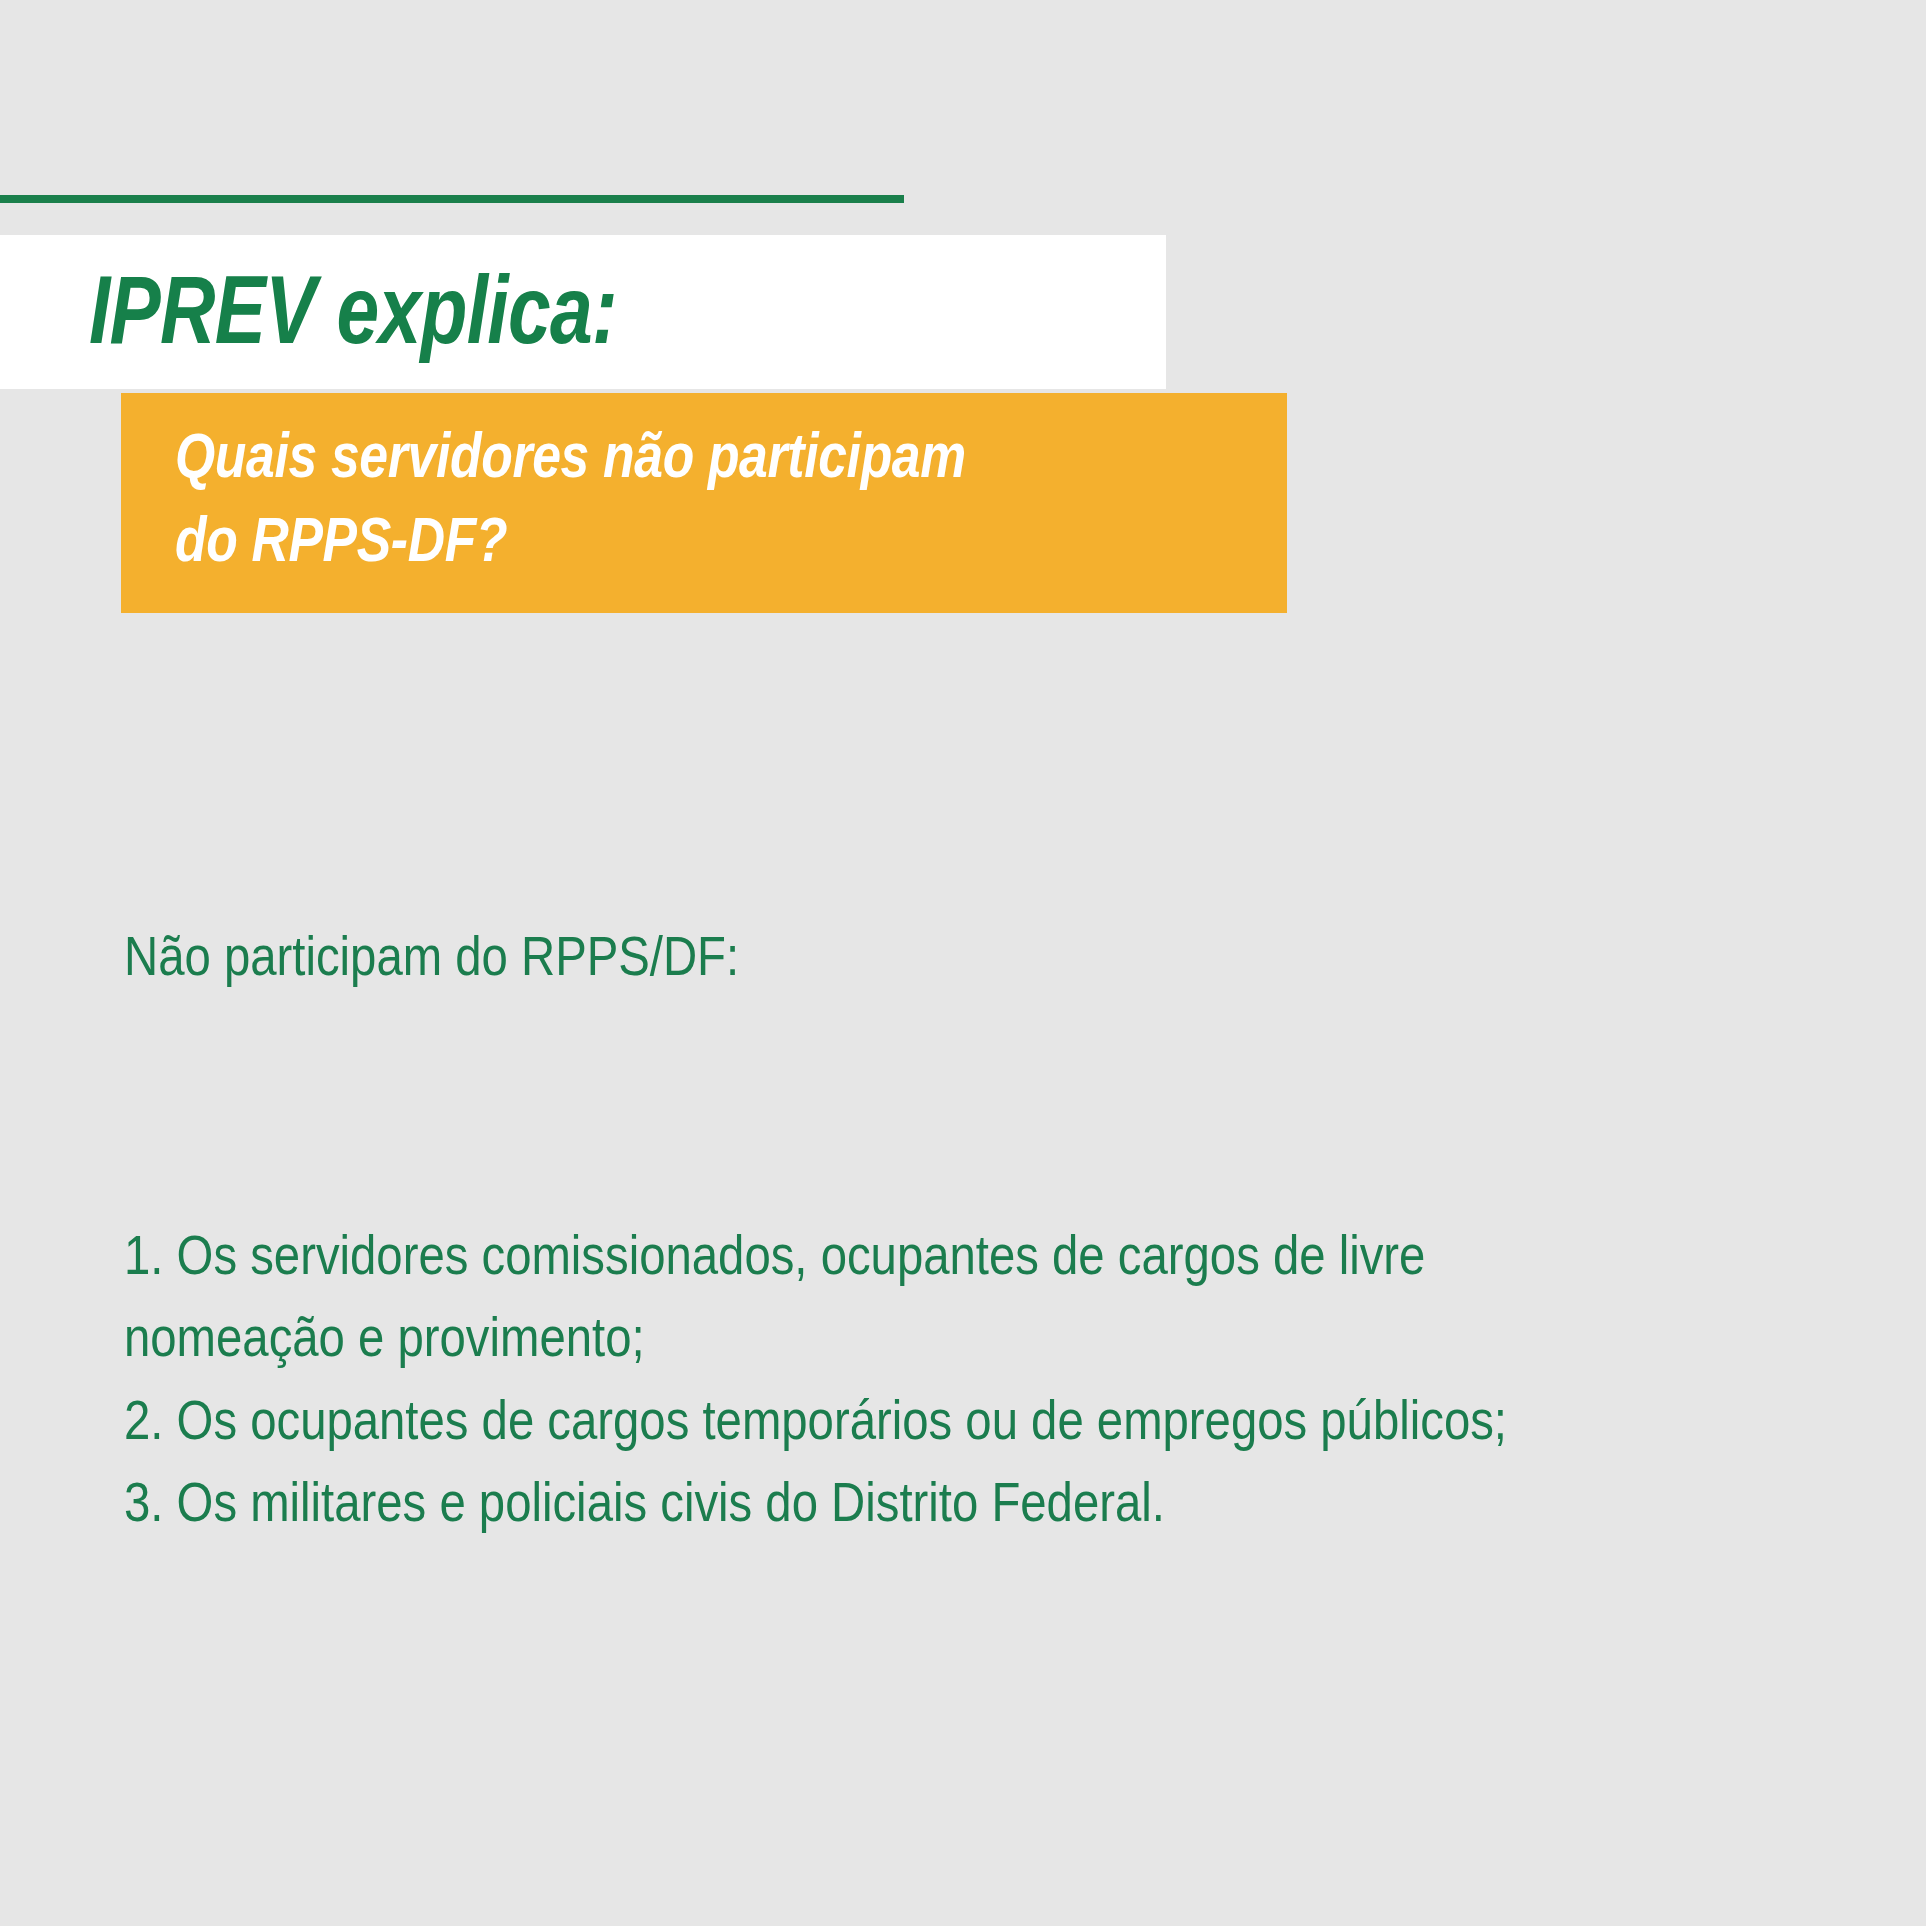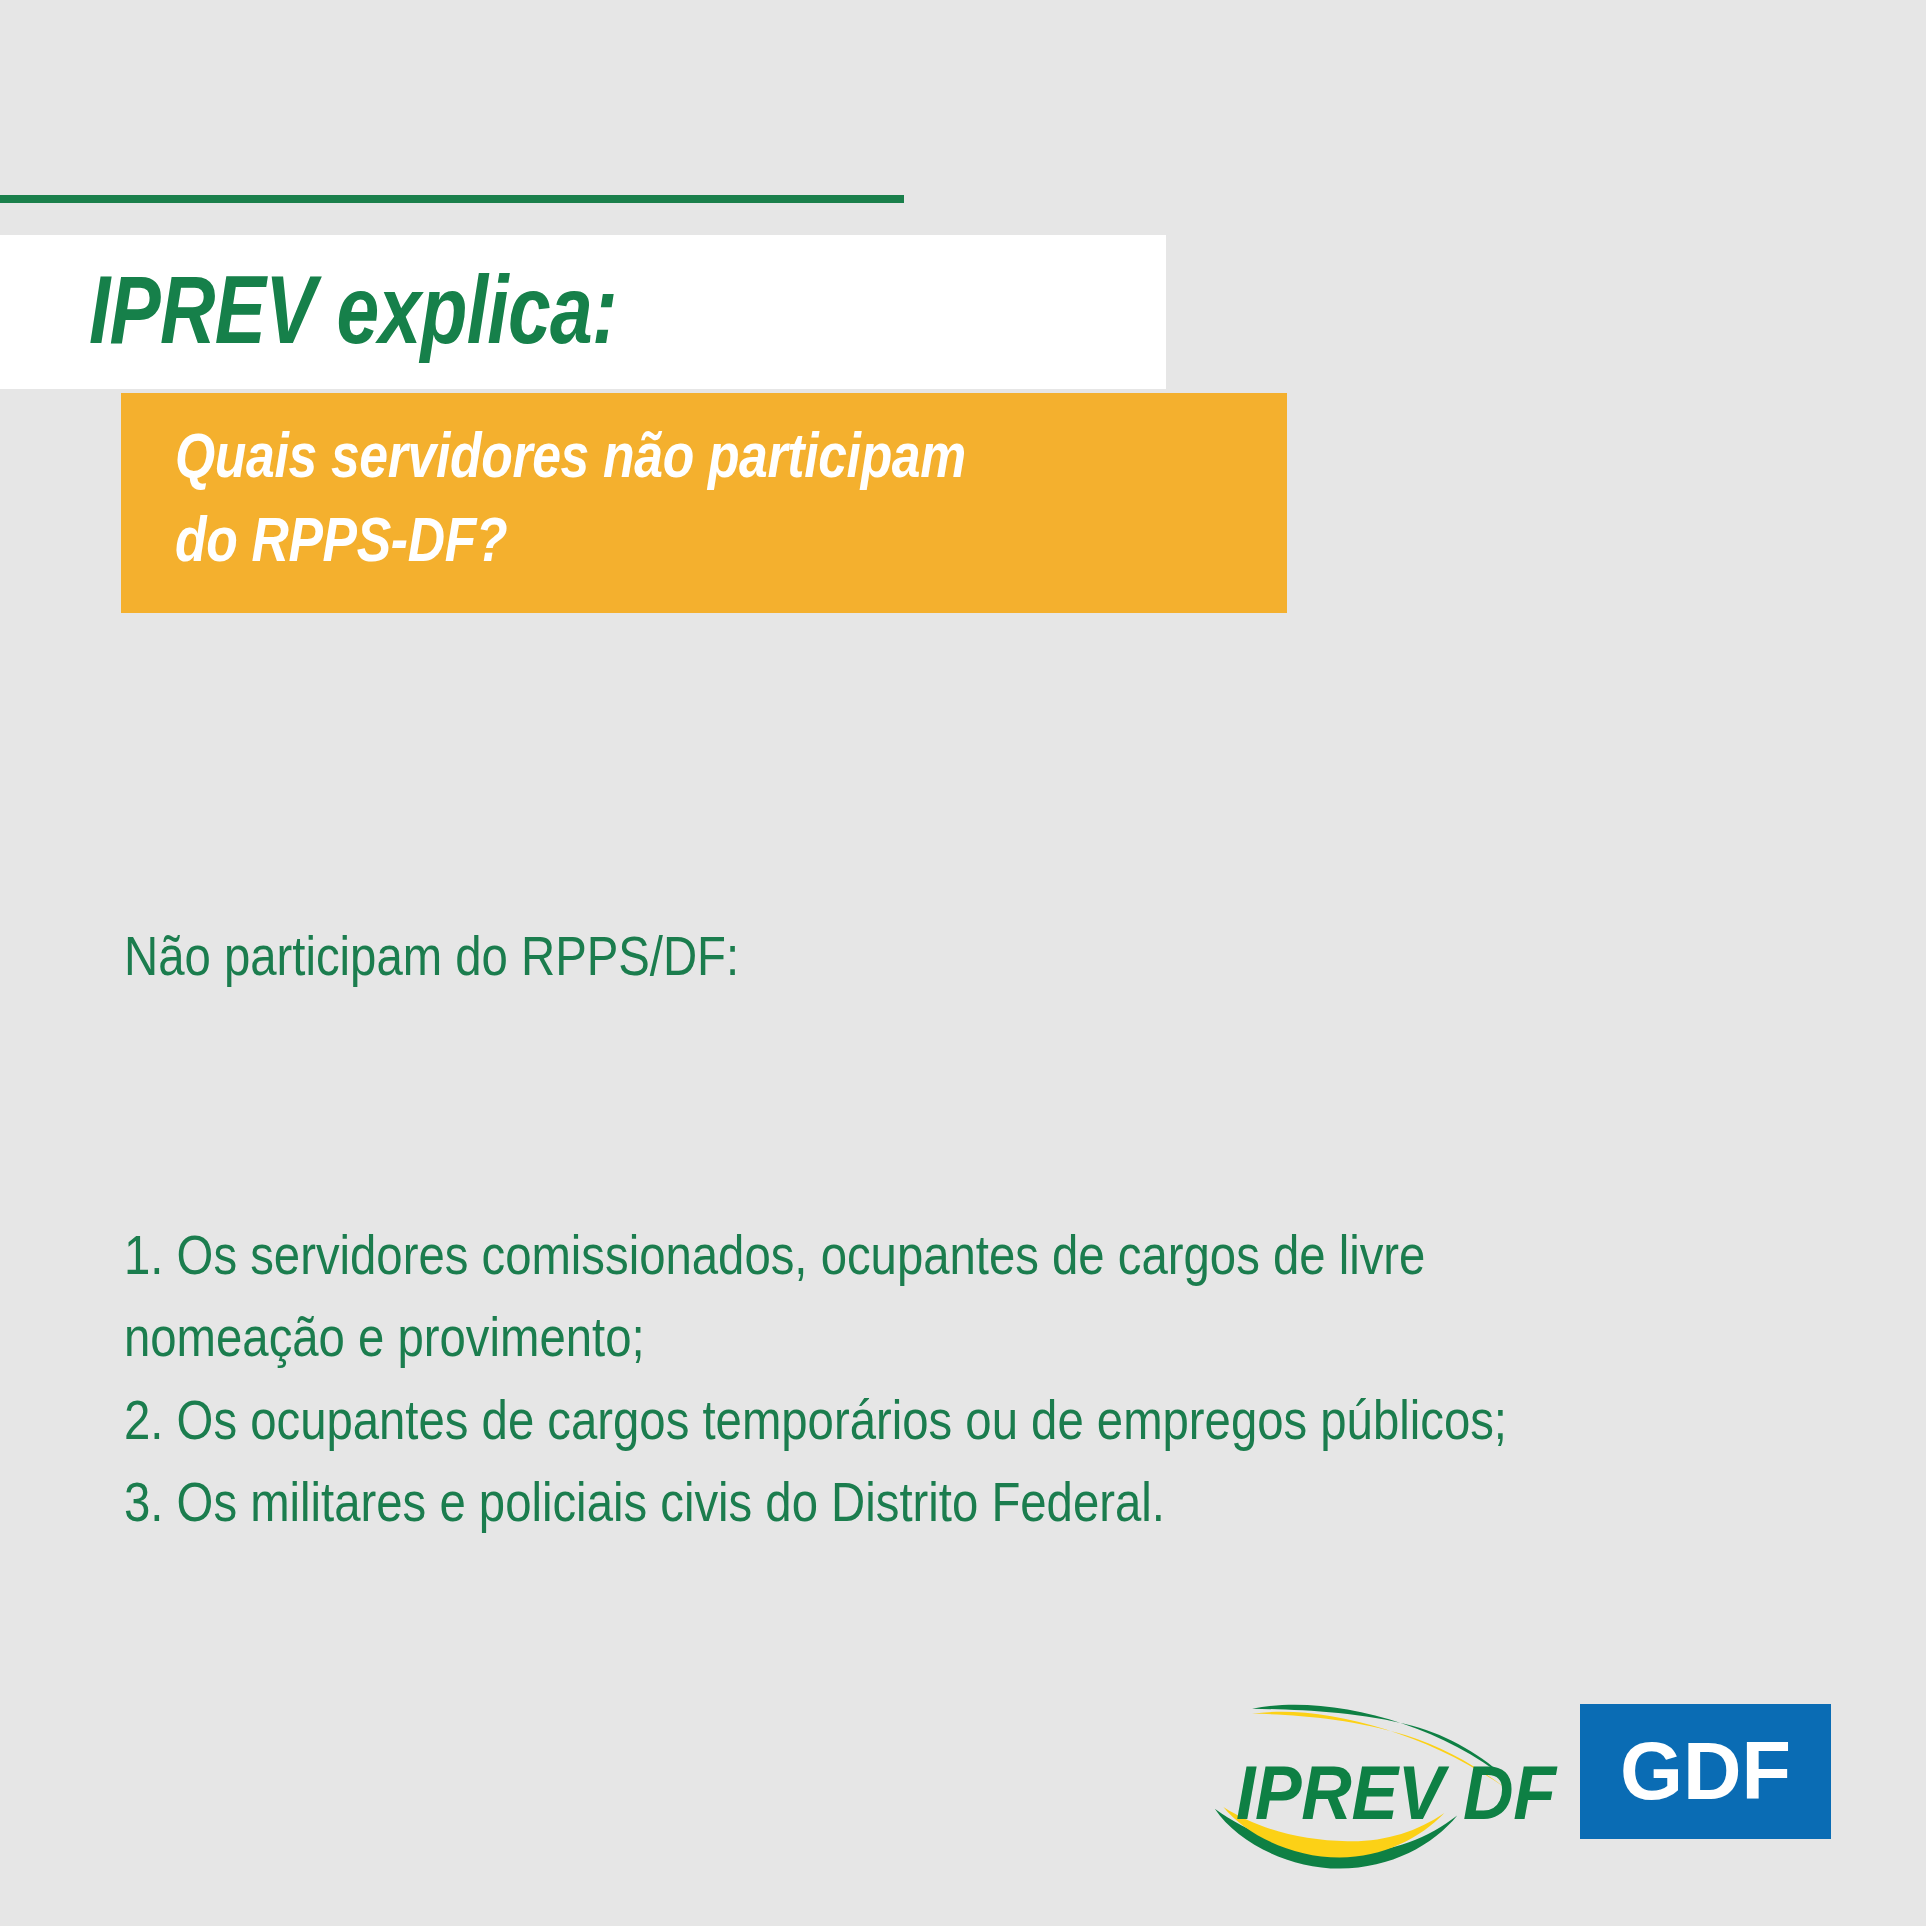--- a/index.html
+++ b/index.html
@@ -176,32 +176,15 @@
 do RPPS-DF?</div>
 
   <div class="body-copy">
     <span class="body-lead">Não participam do RPPS/DF:</span>
     <span class="body-list">1. Os servidores comissionados, ocupantes de cargos de livre
 nomeação e provimento;
 2. Os ocupantes de cargos temporários ou de empregos públicos;
 3. Os militares e policiais civis do Distrito Federal.</span>
   </div>
 
-  <div class="logo-row">
-
-    <div class="iprev-logo">
-      <svg class="swoosh" viewBox="0 0 880 400">
-        <path d="M95 18 C 260 -16, 520 42, 700 190 C 640 132, 560 82, 470 58 C 340 24, 195 20, 95 18 Z" fill="#0e8044"></path>
-        <path d="M95 30 C 250 6, 500 70, 690 205 C 620 152, 540 106, 455 80 C 330 42, 190 30, 95 30 Z" fill="#fcd116"></path>
-        <path d="M8 252 C 60 330, 180 392, 300 392 C 420 392, 520 336, 575 268 C 505 322, 420 356, 320 354 C 200 352, 90 312, 8 252 Z" fill="#0e8044"></path>
-        <path d="M28 248 C 82 314, 190 366, 300 366 C 400 366, 490 320, 545 262 C 480 306, 405 330, 318 328 C 208 326, 106 298, 28 248 Z" fill="#fcd116"></path>
-      </svg>
-      <div class="iprev-wordmark">IPREV DF</div>
-    </div>
-
-    <div class="gdf-badge">
-      <div class="gdf-text">GDF</div>
-    </div>
-
-  </div>
 
 </div>
 
 
 </body></html>

